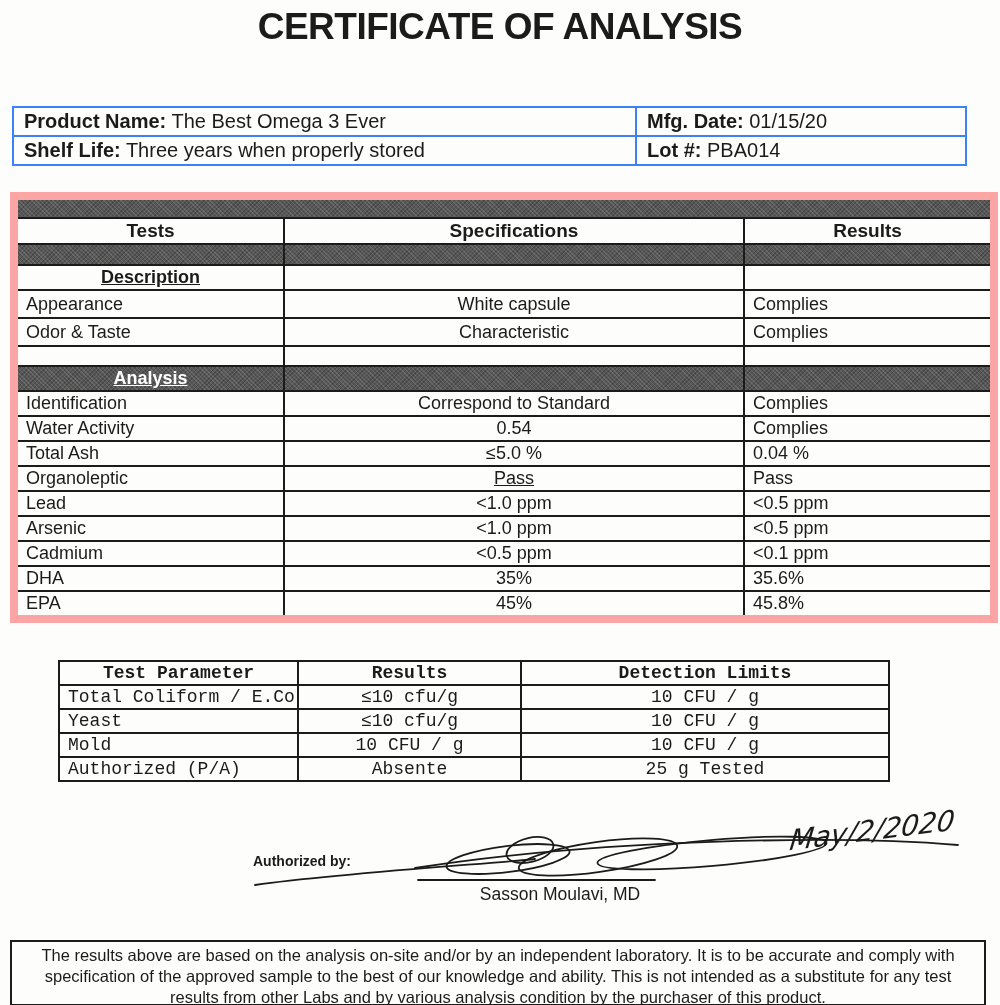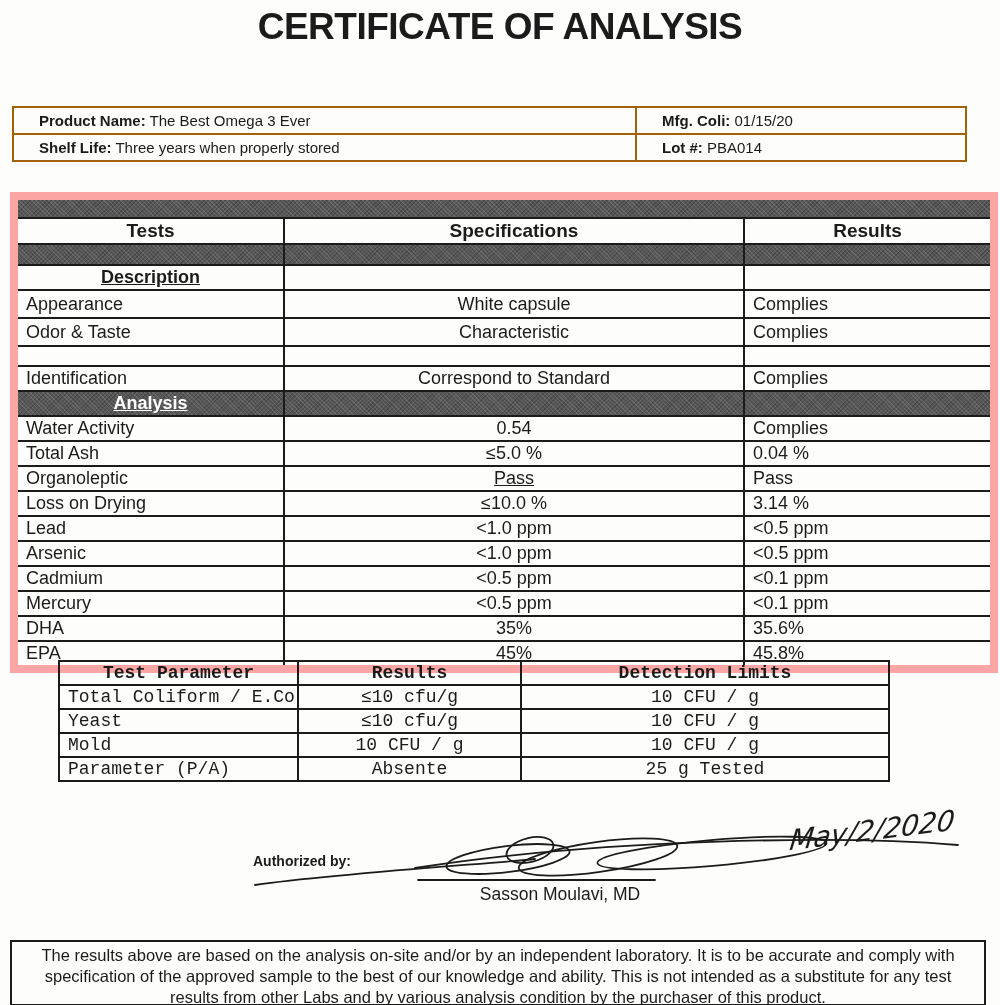--- a/index.html
+++ b/index.html
@@ -19,22 +19,22 @@
 
   table { border-collapse:collapse; table-layout:fixed; }
   td, th { overflow:hidden; white-space:nowrap; }
 
   
   .info-table {
     position:absolute; left:12px; top:106px; width:953px;
     border:2px solid #1b1b1b;
   }
   .info-table td {
-    border:2px solid #a16207;
-    font-size:15px; padding:2px 25px; height:27px;
+    border:2px solid #3b82f6;
+    font-size:20px; padding:2px 10px; height:27px;
   }
   .lbl { font-weight:bold; }
 
   
   .main-table {
     position:absolute; left:10px; top:192px; width:980px;
     border:8px solid #fca5a5;
   }
   .main-table td, .main-table th {
     border:2px solid #1b1b1b;
@@ -118,21 +118,21 @@
       <col style="width:623px">
       <col style="width:330px">
     </colgroup>
   <tbody>
       <tr>
     <td>
       <span class="lbl">Product Name:</span>
       <span>The Best Omega 3 Ever</span>
     </td>
     <td>
-      <span class="lbl">Mfg. Coli:</span>
+      <span class="lbl">Mfg. Date:</span>
       <span>01/15/20</span>
     </td>
   </tr>
   <tr>
     <td>
       <span class="lbl">Shelf Life:</span>
       <span>Three years when properly stored</span>
     </td>
     <td>
       <span class="lbl">Lot #:</span>
@@ -176,66 +176,56 @@
     <td class="c1">Odor &amp; Taste</td>
     <td class="c2">Characteristic</td>
     <td class="c3">Complies</td>
   </tr>
   <tr class="empty-row">
     <td></td>
     <td></td>
     <td></td>
   </tr>
   <tr>
+    <td class="band analysis-label">Analysis</td>
+    <td class="band"></td>
+    <td class="band"></td>
+  </tr>
+  <tr>
     <td class="c1">Identification</td>
     <td class="c2">Correspond to Standard</td>
     <td class="c3">Complies</td>
-  </tr>
-  <tr>
-    <td class="band analysis-label">Analysis</td>
-    <td class="band"></td>
-    <td class="band"></td>
   </tr>
   <tr>
     <td class="c1">Water Activity</td>
     <td class="c2">0.54</td>
     <td class="c3">Complies</td>
   </tr>
   <tr>
     <td class="c1">Total Ash</td>
     <td class="c2">≤5.0 %</td>
     <td class="c3">0.04 %</td>
   </tr>
   <tr>
     <td class="c1">Organoleptic</td>
     <td class="c2 u">Pass</td>
     <td class="c3">Pass</td>
   </tr>
   <tr>
-    <td class="c1">Loss on Drying</td>
-    <td class="c2">≤10.0 %</td>
-    <td class="c3">3.14 %</td>
-  </tr>
-  <tr>
     <td class="c1">Lead</td>
     <td class="c2">&lt;1.0 ppm</td>
     <td class="c3">&lt;0.5 ppm</td>
   </tr>
   <tr>
     <td class="c1">Arsenic</td>
     <td class="c2">&lt;1.0 ppm</td>
     <td class="c3">&lt;0.5 ppm</td>
   </tr>
   <tr>
     <td class="c1">Cadmium</td>
-    <td class="c2">&lt;0.5 ppm</td>
-    <td class="c3">&lt;0.1 ppm</td>
-  </tr>
-  <tr>
-    <td class="c1">Mercury</td>
     <td class="c2">&lt;0.5 ppm</td>
     <td class="c3">&lt;0.1 ppm</td>
   </tr>
   <tr>
     <td class="c1">DHA</td>
     <td class="c2">35%</td>
     <td class="c3">35.6%</td>
   </tr>
   <tr>
     <td class="c1">EPA</td>
@@ -266,21 +256,21 @@
     <td class="m1">Yeast</td>
     <td class="m2">≤10 cfu/g</td>
     <td class="m3">10 CFU / g</td>
   </tr>
   <tr>
     <td class="m1">Mold</td>
     <td class="m2">10 CFU / g</td>
     <td class="m3">10 CFU / g</td>
   </tr>
   <tr>
-    <td class="m1">Parameter (P/A)</td>
+    <td class="m1">Authorized (P/A)</td>
     <td class="m2">Absente</td>
     <td class="m3">25 g Tested</td>
   </tr>
 </tbody>
   </table>
 
 <div class="sig-label">Authorized by:</div>
 
 <svg class="sig-svg" viewBox="0 0 770 80" aria-hidden="true">
   <path d="M55,62 C140,50 300,40 335,36"></path>

